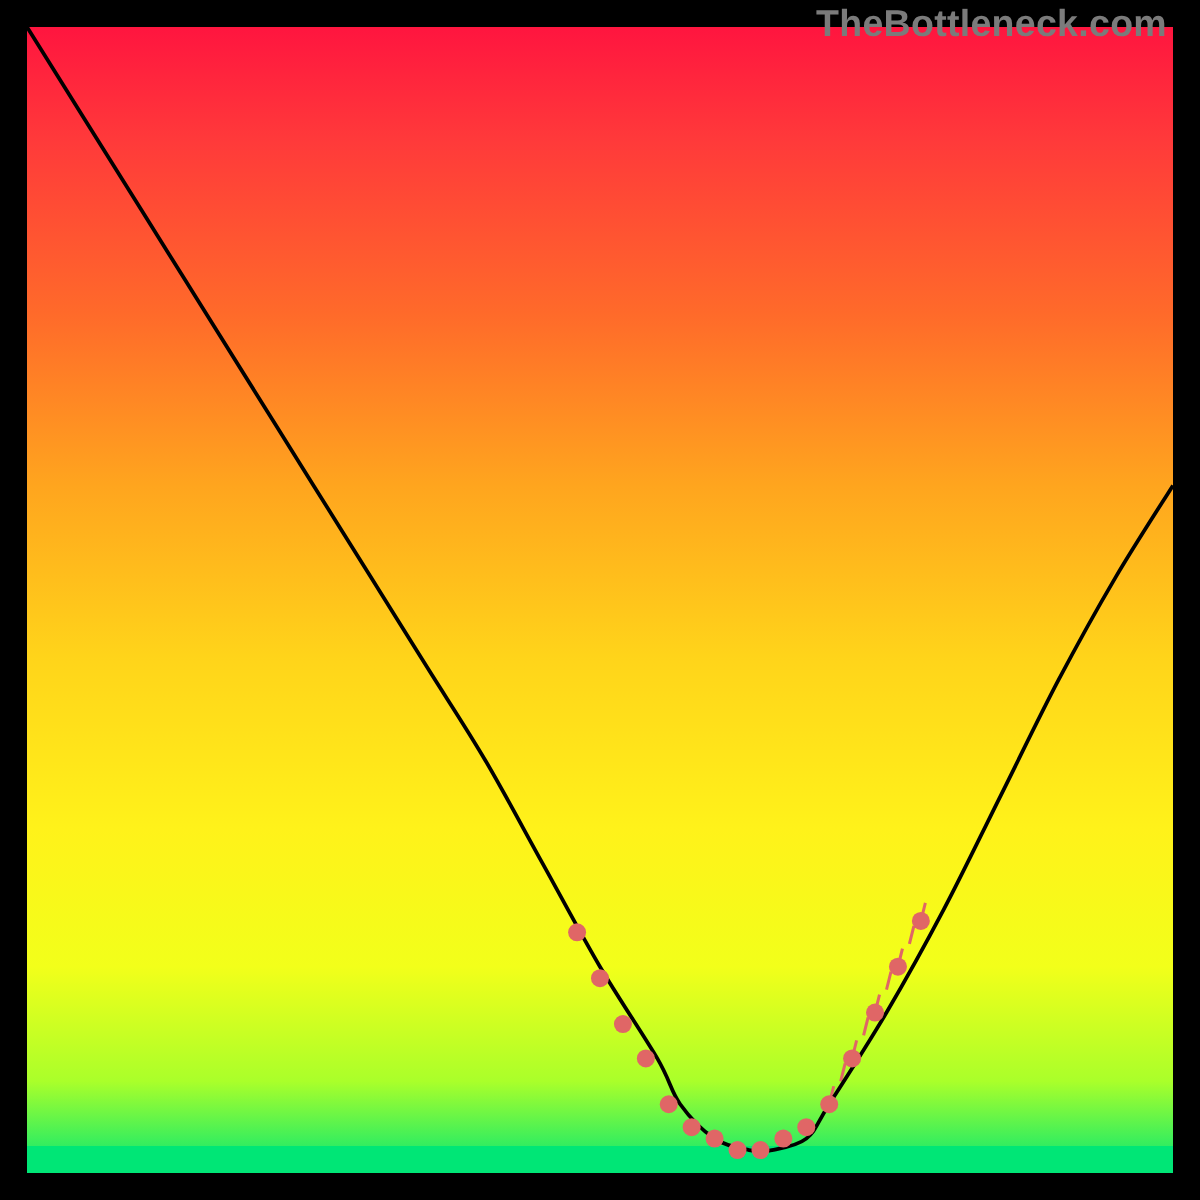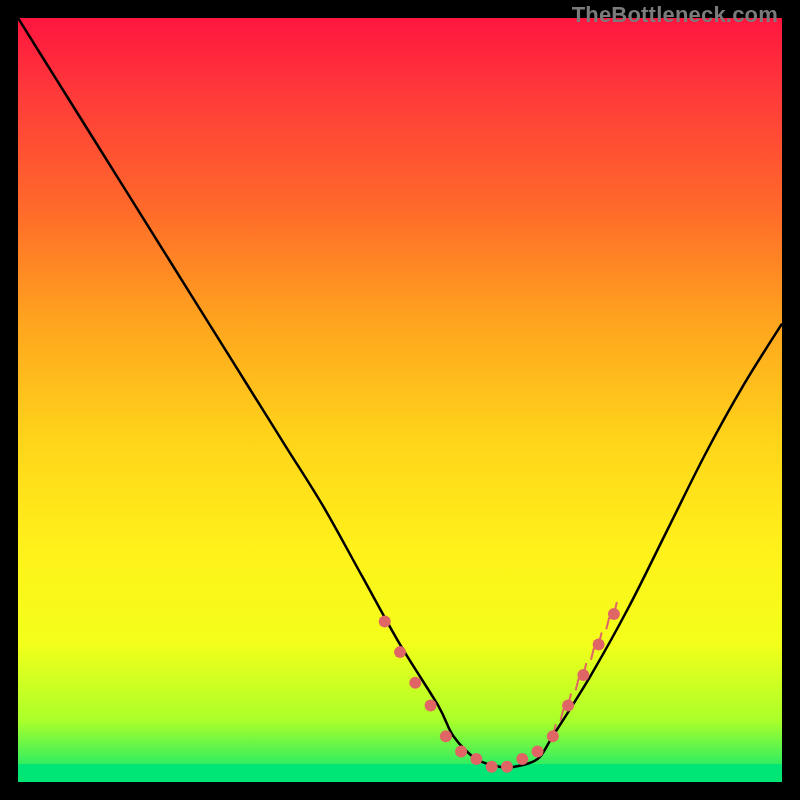--- a/index.html
+++ b/index.html
@@ -48,21 +48,21 @@
     left: 0;
     top: 0;
     width: 764px;
     height: 764px;
   }
   .attribution {
     position: absolute;
     top: 2px;
     right: 22px;
     font-family: Arial, Helvetica, sans-serif;
-    font-size: 22px;
+    font-size: 25px;
     font-weight: bold;
     color: #7b7b7b;
     letter-spacing: 0.2px;
   }
 </style>
 </head>
 <body>
 
 <div class="frame">
   <div class="plot-bg"></div>

